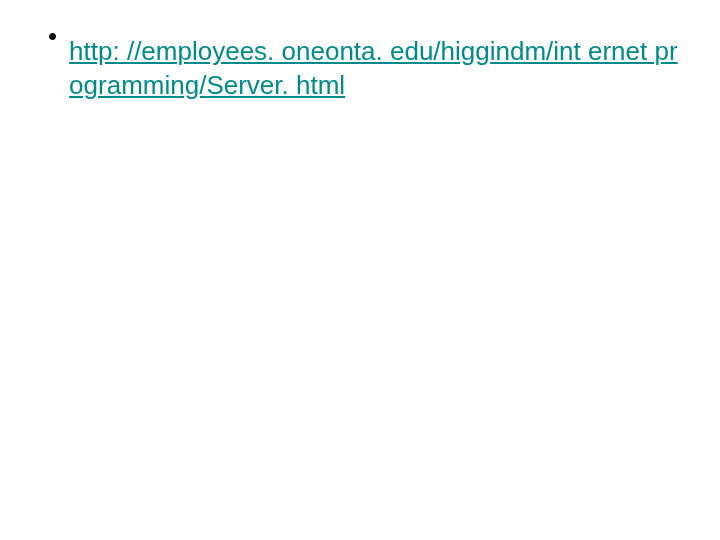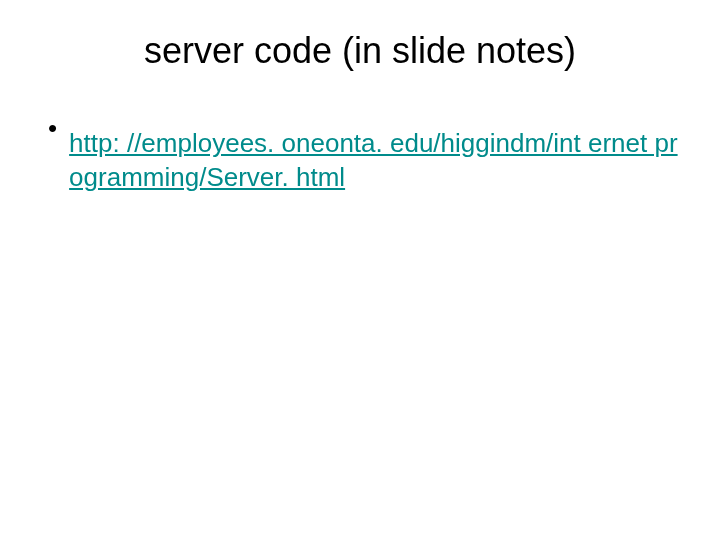--- a/index.html
+++ b/index.html
@@ -46,20 +46,19 @@
       color: #008b8b;
       text-decoration: underline;
       word-break: break-all;
       margin-top: 15px;
     }
   </style>
 </head>
 <body>
 
 <div class="slide">
-  <h1 class="title">server code (in slide notes)</h1>
   <ul class="bullet-list">
     <li class="bullet-item">
       <span class="bullet-marker">•</span>
       <a class="link-text">http: //employees. oneonta. edu/higgindm/int ernet programming/Server. html</a>
     </li>
   </ul>
 </div>
 
 </body></html>

